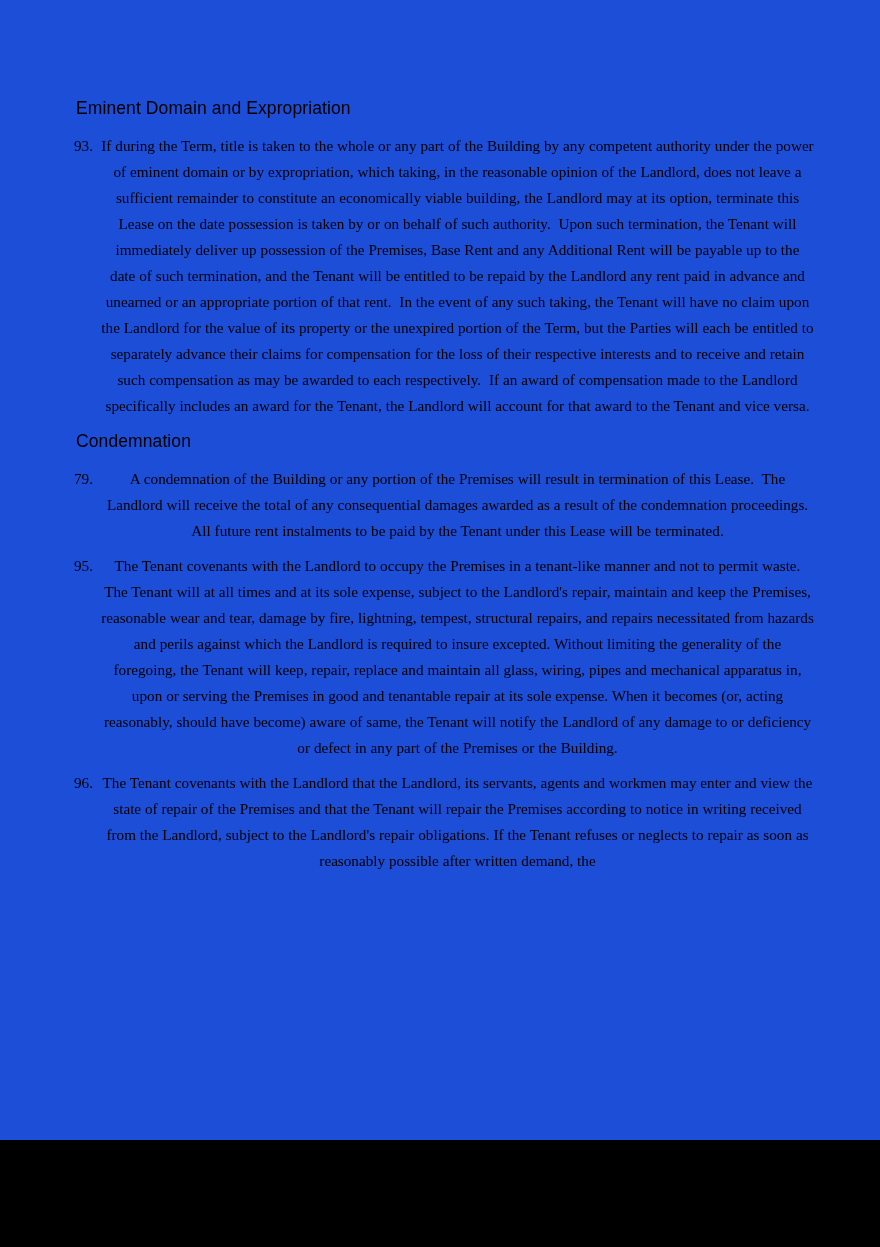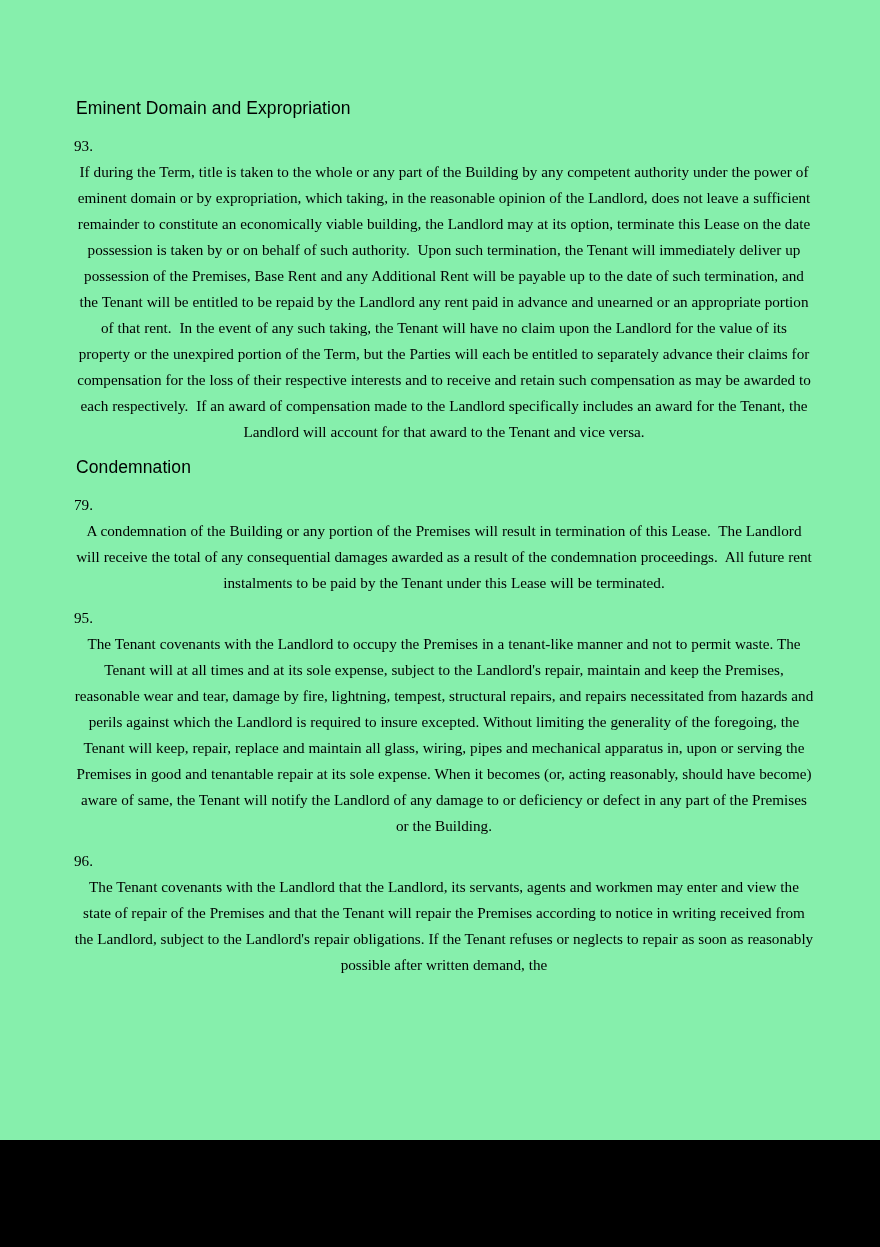--- a/index.html
+++ b/index.html
@@ -15,21 +15,21 @@
     overflow: hidden;
     position: relative;
   }
 
   .page {
     position: absolute;
     left: 0;
     top: 0;
     width: 880px;
     height: 1140px;
-    background: #86efac;
+    background: #1d4ed8;
     box-sizing: border-box;
   }
 
   .content {
     position: absolute;
     left: 74px;
     top: 98px;
     width: 740px;
   }
 
@@ -52,21 +52,20 @@
   .heading-block.first { margin-top: 0; }
   .heading-block.later { margin-top: 12px; }
 
   .clause {
     display: flex;
     align-items: flex-start;
     margin-top: 13px;
     font-size: 15.2px;
     line-height: 26px;
     color: #000000;
-    flex-direction: column;
   }
 
   .clause + .clause {
     margin-top: 9px;
   }
 
   .clause-number {
     flex: 0 0 auto;
     width: 27px;
     text-align: left;

